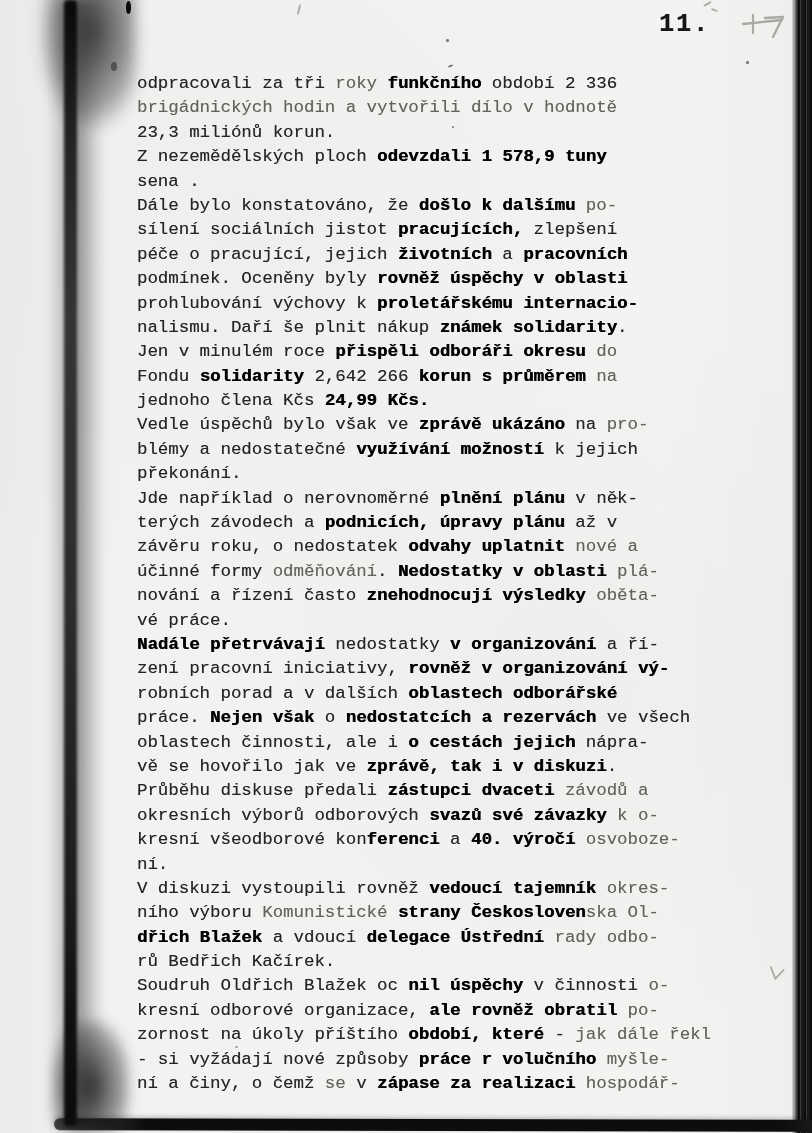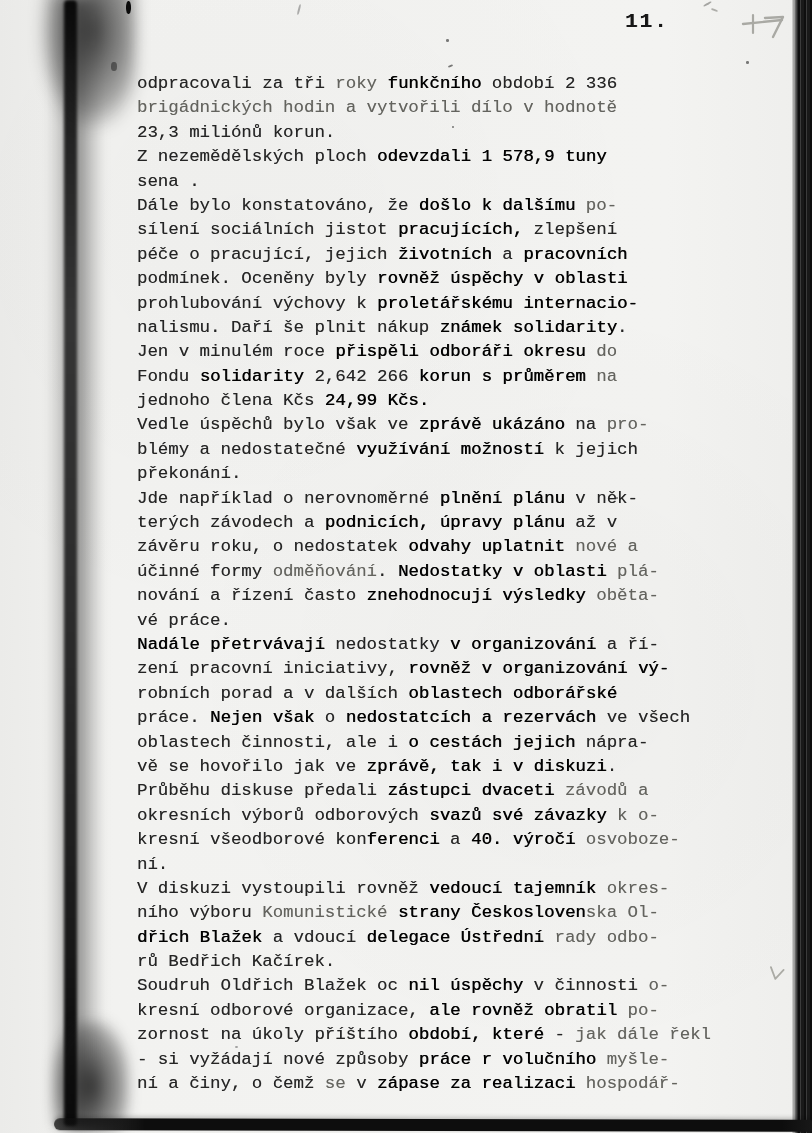--- a/index.html
+++ b/index.html
@@ -58,34 +58,34 @@
   .s4{left:446px;top:39px;width:3px;height:3px;}
   .s5{left:448px;top:65px;width:5px;height:2px;transform:rotate(-20deg);}
   .s6{left:746px;top:61px;width:3px;height:3px;}
   .s7{left:452px;top:126px;width:2px;height:2px;}
   .s8{left:616px;top:497px;width:2px;height:2px;}
   .s9{left:703px;top:3px;width:9px;height:2px;background:rgba(90,90,85,.5);transform:rotate(-30deg);}
   .s10{left:711px;top:9px;width:7px;height:2px;background:rgba(90,90,85,.45);transform:rotate(20deg);}
   .s11{left:235px;top:1046px;width:3px;height:2px;background:rgba(40,40,40,.4);}
   
   .page-number{
-    position:absolute;left:625px;top:10px;
-    font-size:21px;font-weight:700;letter-spacing:2px;color:#161616;
+    position:absolute;left:659px;top:10px;
+    font-size:25px;font-weight:700;letter-spacing:2px;color:#161616;
     text-shadow:.4px 0 0 rgba(0,0,0,.6);
   }
   .pencil-top{position:absolute;left:741px;top:11px;opacity:.72;}
   .pencil-check{position:absolute;left:768px;top:966px;opacity:.65;transform:rotate(8deg);}
   
   .text-block{
     position:absolute;left:137px;top:72px;width:600px;
     font-size:17.4px;line-height:24.4px;white-space:pre;
   }
   .tl{height:24.4px;}
   .seg-n{color:#242424;text-shadow:.25px 0 0 rgba(20,20,20,.45);}
-  .seg-b{color:#000;font-weight:400;text-shadow:.5px 0 0 rgba(0,0,0,.85);text-align:center;}
+  .seg-b{color:#000;font-weight:700;text-shadow:.5px 0 0 rgba(0,0,0,.85);text-align:center;}
   .seg-f{color:#63635e;text-shadow:.2px 0 .4px rgba(80,80,75,.4);text-align:right;}
 </style>
 </head>
 <body>
 
 <div class="page">
 
   <div class="binding-soft"></div>
   <div class="binding-core"></div>
   <div class="binding-top-blob"></div>

